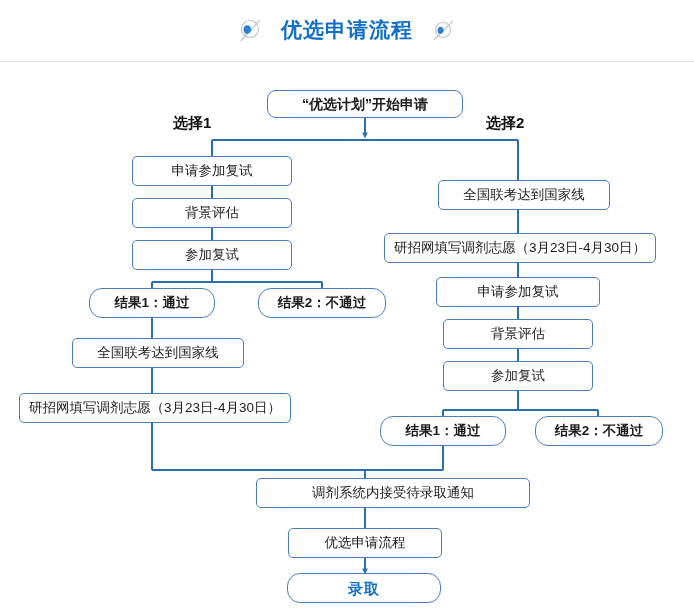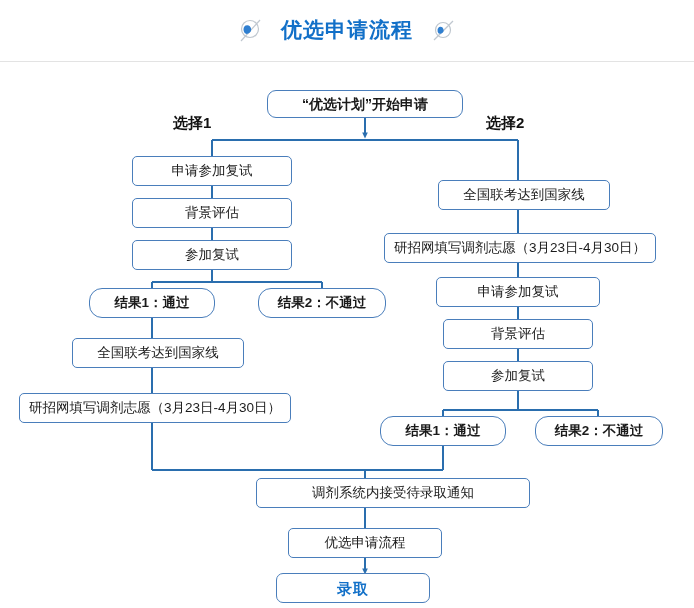--- a/index.html
+++ b/index.html
@@ -158,15 +158,15 @@
   <div class="node round" style="left:384px;top:233px;width:272px;height:30px;">研招网填写调剂志愿（3月23日-4月30日）</div>
   <div class="node round" style="left:436px;top:277px;width:164px;height:30px;">申请参加复试</div>
   <div class="node round" style="left:443px;top:319px;width:150px;height:30px;">背景评估</div>
   <div class="node round" style="left:443px;top:361px;width:150px;height:30px;">参加复试</div>
 
   <div class="node pill" style="left:380px;top:416px;width:126px;height:30px;">结果1：通过</div>
   <div class="node pill" style="left:535px;top:416px;width:128px;height:30px;">结果2：不通过</div>
 
   <div class="node round" style="left:228px;top:478px;width:274px;height:30px;margin-left:28px;">调剂系统内接受待录取通知</div>
   <div class="node round" style="left:288px;top:528px;width:154px;height:30px;">优选申请流程</div>
-  <div class="node finish" style="left:276px;top:573px;width:154px;height:30px;border-radius:7px;">录取</div>
+  <div class="node finish" style="left:287px;top:573px;width:154px;height:30px;">录取</div>
 
 </div>
 
 </body></html>

